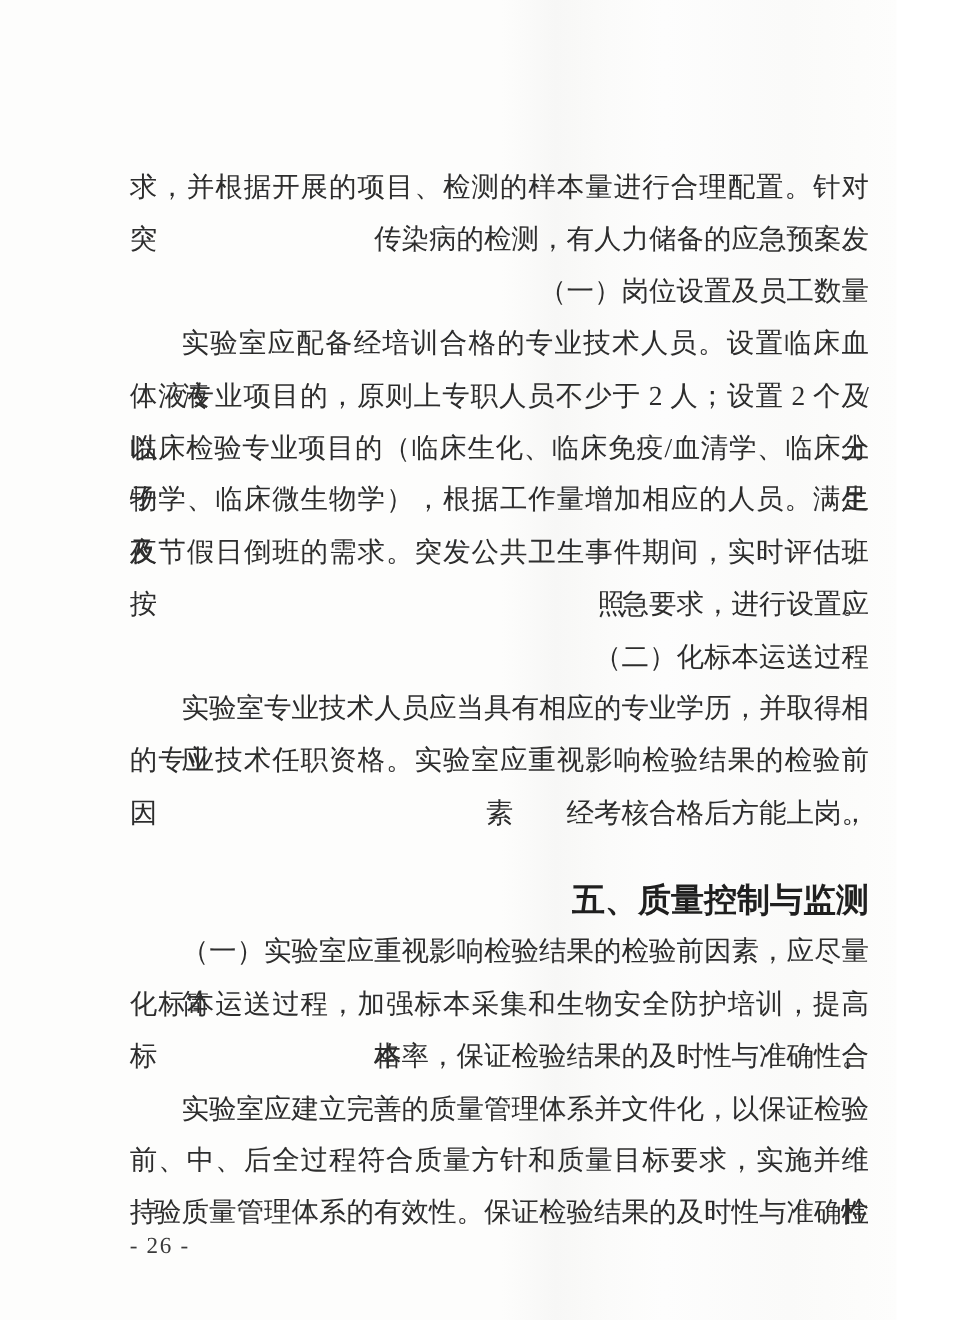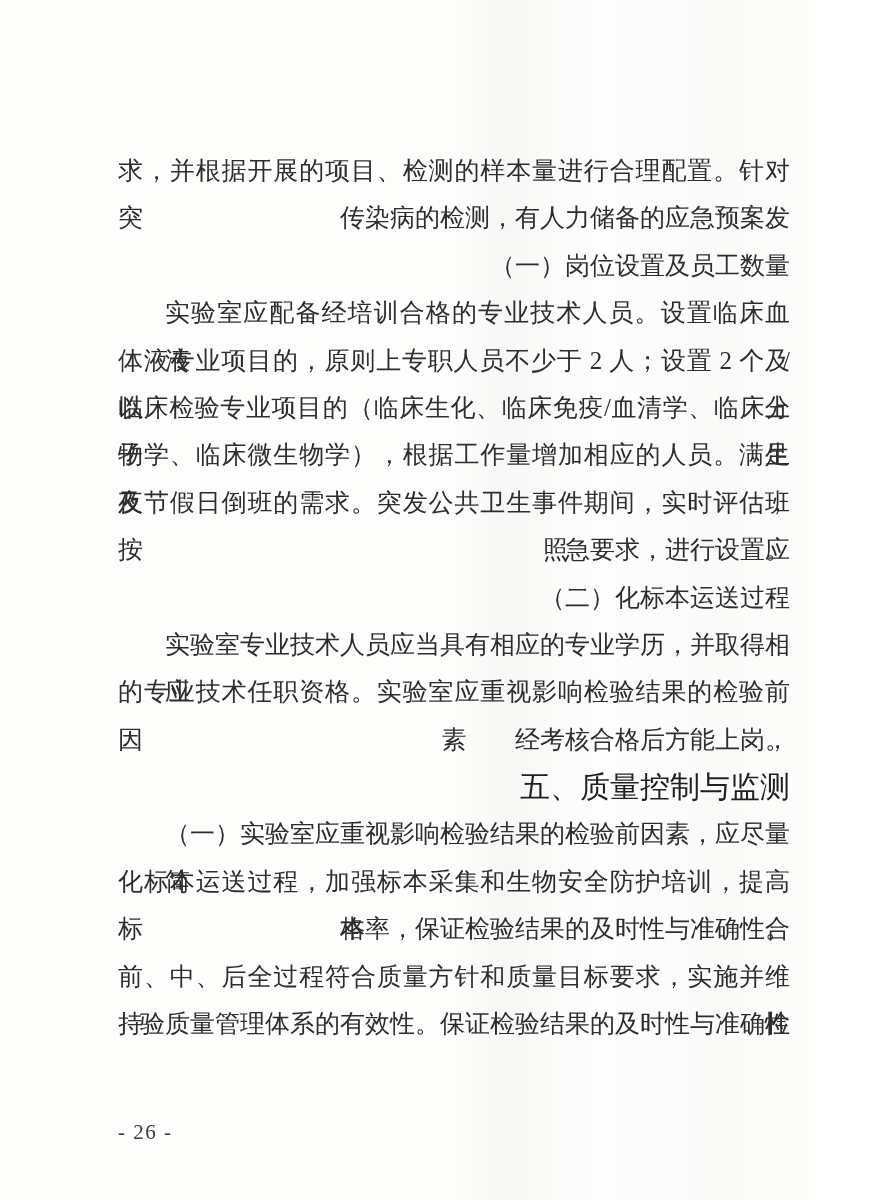--- a/index.html
+++ b/index.html
@@ -42,23 +42,24 @@
   .j {
     text-align: justify;
     text-align-last: justify;
   }
   
   .ind {
     padding-left: 47px;
   }
   
   .hd {
-    font-weight: normal;
+    font-weight: bold;
     font-size: 30px;
     color: #1f1f1f;
+    margin-top: 32px;
   }
   .footer {
     position: absolute;
     left: 118px;
     top: 1120px;
     font-size: 21px;
     letter-spacing: 1.5px;
     color: #3a3a3a;
   }
 </style>
@@ -78,19 +79,20 @@
     <div class="line j">及节假日倒班的需求。突发公共卫生事件期间，实时评估，按 照应</div>
     <div class="line">急要求，进行设置。</div>
     <div class="line ind">（二）化标本运送过程</div>
     <div class="line ind j">实验室专业技术人员应当具有相应的专业学历，并取得相应</div>
     <div class="line j">的专业技术任职资格。实验室应重视影响检验结果的检验前因素，</div>
     <div class="line">经考核合格后方能上岗。</div>
     <div class="line ind hd">五、质量控制与监测</div>
     <div class="line ind j">（一）实验室应重视影响检验结果的检验前因素，应尽量简</div>
     <div class="line j">化标本运送过程，加强标本采集和生物安全防护培训，提高标本 合</div>
     <div class="line">格率，保证检验结果的及时性与准确性。</div>
+    <div class="line ind j">实验室应建立完善的质量管理体系并文件化，以保证检验</div>
     <div class="line j">前、中、后全过程符合质量方针和质量目标要求，实施并维持检</div>
     <div class="line">验质量管理体系的有效性。保证检验结果的及时性与准确性</div>
   </div>
 
   <div class="footer">- 26 -</div>
 
 </div>
 
 </body></html>

